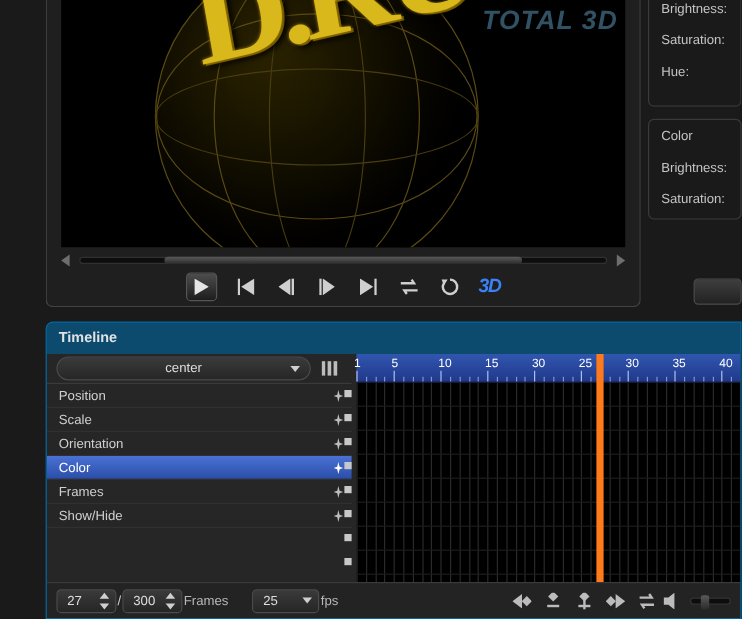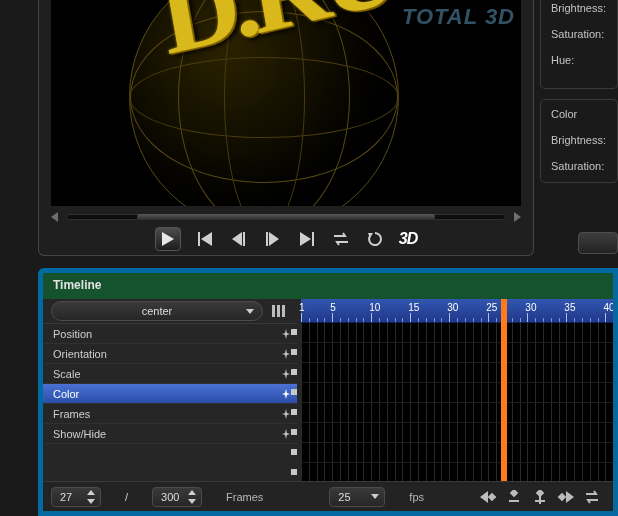--- a/index.html
+++ b/index.html
@@ -24,29 +24,29 @@
   .tri{width:0;height:0;border-style:solid}
   .tri-l{border-width:5px 7px 5px 0;border-color:transparent #6e6e6e transparent transparent}
   .tri-r{border-width:5px 0 5px 7px;border-color:transparent transparent transparent #6e6e6e}
   .scrolltrack{flex:1;height:6px;margin:0 8px;background:#0d0d0d;border:1px solid #303030;border-radius:3px;position:relative}
   .scrollthumb{position:absolute;left:16%;right:16%;top:-1px;bottom:-1px;background:linear-gradient(#595959,#2b2b2b);border-radius:3px}
   
   .playbar{position:absolute;left:0;right:0;bottom:2px;height:28px;display:flex;align-items:center;justify-content:center;gap:14px}
   .pbtn{width:20px;height:20px;display:flex;align-items:center;justify-content:center;color:#d0d0d0;cursor:pointer}
   .pbtn.play{width:26px;height:24px;background:linear-gradient(#4d4d4d,#1d1d1d);border:1px solid #555;border-radius:4px}
   .pbtn svg{display:block}
-  .p3d{font-family:Arial;font-style:italic;font-weight:900;font-size:16px;color:#ffffff;letter-spacing:-1px}
+  .p3d{font-family:Arial;font-style:italic;font-weight:900;font-size:16px;color:#3b82f6;letter-spacing:-1px}
   
   .inspector{position:absolute;right:0;top:0;width:78px;height:256px}
   .igroup{border:1px solid #3a3a3a;border-radius:5px;padding:8px 0 8px 10px;margin-bottom:10px;position:relative}
   .igroup .grplabel{position:absolute;top:-8px;left:8px;background:#1a1a1a;padding:0 4px;color:#b8b8b8;font-size:11px}
   .irow{color:#c4c4c4;font-size:11px;margin:0 0 14px 0;white-space:nowrap}
   .bottombtn{position:absolute;bottom:2px;right:0;width:40px;height:22px;background:linear-gradient(#3e3e3e,#222);border:1px solid #4d4d4d;border-radius:4px}
   
-  .timeline{position:absolute;left:38px;right:0;top:268px;bottom:0;background:#14532d;border:5px solid #0369a1;border-radius:6px 0 0 0;overflow:hidden}
+  .timeline{position:absolute;left:38px;right:0;top:268px;bottom:0;background:#0c4a6e;border:1px solid #0369a1;border-radius:6px 0 0 0;overflow:hidden}
   .tl-title{padding:5px 10px;color:#e2e2e2;font-size:12px;font-weight:bold}
   .tl-body{position:absolute;left:0;right:0;top:26px;bottom:30px;background:#262626}
   .leftcol{position:absolute;left:0;top:0;bottom:0;width:254px}
   .rightcol{position:absolute;left:258px;right:0;top:0;bottom:0}
   .selrow{height:24px;padding:4px 8px;display:flex;align-items:center;gap:6px}
   .selector{flex:1;height:20px;background:linear-gradient(#3a3a3a,#262626);border:1px solid #4b4b4b;border-radius:10px;display:flex;align-items:center;justify-content:center;position:relative;color:#ddd;font-size:11px}
   .selector .caret{position:absolute;right:8px;top:7px;border-width:5px 4px 0 4px;border-style:solid;border-color:#cfcfcf transparent transparent transparent}
   .iconbtn{width:20px;height:20px;display:flex;align-items:center;justify-content:center;color:#bcbcbc}
   .tracks{border-top:1px solid #3a3a3a}
   .track{height:20px;border-bottom:1px solid #303030;display:flex;align-items:center;padding:0 6px 0 10px;color:#cfcfcf;font-size:11px;justify-content:space-between}
@@ -58,21 +58,21 @@
   .rtick{position:absolute;bottom:0;width:1px;background:#adbff0}
   .rtick.maj{height:9px}
   .rtick.min{height:4px;background:#7b94d8}
   .playhead{position:absolute;top:0;bottom:0;width:6px;background:#ff7a1a;}
   .lanes{position:absolute;left:0;right:0;top:24px;bottom:0;background:#000}
   .lane{height:20px;border-bottom:1px solid #1d1d1d;position:relative}
   .kf{position:absolute;top:4px;width:4px;height:12px;background:#e4e4e4}
   .anchor{position:absolute;left:0;top:6px;width:6px;height:6px;background:#c8c8c8}
   .vline{position:absolute;top:0;bottom:0;width:1px;background:#2a2a2a}
   
-  .footer{position:absolute;left:0;right:0;bottom:0;height:30px;background:#232323;border-top:1px solid #3a3a3a;display:flex;align-items:center;padding:0 8px;gap:24px}
+  .footer{position:absolute;left:0;right:0;bottom:0;height:30px;background:#232323;border-top:1px solid #3a3a3a;display:flex;align-items:center;padding:0 8px;gap:1px}
   .numbox{height:20px;background:linear-gradient(#3a3a3a,#262626);border:1px solid #4b4b4b;border-radius:4px;display:flex;align-items:center;padding:0 16px 0 8px;color:#ddd;position:relative;min-width:50px}
   .spin{position:absolute;right:3px;top:2px;bottom:2px;width:10px;display:flex;flex-direction:column;justify-content:space-between}
   .spin div{width:0;height:0;border-style:solid}
   .spin .up{border-width:0 4px 5px 4px;border-color:transparent transparent #cfcfcf transparent}
   .spin .dn{border-width:5px 4px 0 4px;border-color:#cfcfcf transparent transparent transparent}
   .slash{color:#cfcfcf}
   .fgap{flex:0 0 18px}
   .footer .label{color:#b8b8b8}
   .kfbtns{display:flex;gap:6px;margin-left:6px}
   .kfbtn{width:20px;height:20px;display:flex;align-items:center;justify-content:center;color:#bcbcbc}
@@ -177,27 +177,27 @@
             </div>
         </div>
         <div class="tracks" id="tracks">
             <div class="track">
               <span>Position</span>
               <span class="pin"><svg width="10" height="10">
                   <path d="M5 0L6 4 9 5 6 6 5 10 4 6 1 5 4 4Z" fill="#bcbcbc"></path>
                 </svg></span>
             </div>
             <div class="track">
+              <span>Scale</span>
+              <span class="pin"><svg width="10" height="10">
+                  <path d="M5 0L6 4 9 5 6 6 5 10 4 6 1 5 4 4Z" fill="#bcbcbc"></path>
+                </svg></span>
+            </div>
+            <div class="track">
               <span>Orientation</span>
-              <span class="pin"><svg width="10" height="10">
-                  <path d="M5 0L6 4 9 5 6 6 5 10 4 6 1 5 4 4Z" fill="#bcbcbc"></path>
-                </svg></span>
-            </div>
-            <div class="track">
-              <span>Scale</span>
               <span class="pin"><svg width="10" height="10">
                   <path d="M5 0L6 4 9 5 6 6 5 10 4 6 1 5 4 4Z" fill="#bcbcbc"></path>
                 </svg></span>
             </div>
             <div class="track sel">
               <span>Color</span>
               <span class="pin"><svg width="10" height="10">
                   <path d="M5 0L6 4 9 5 6 6 5 10 4 6 1 5 4 4Z" fill="#fff"></path>
                 </svg></span>
             </div>

